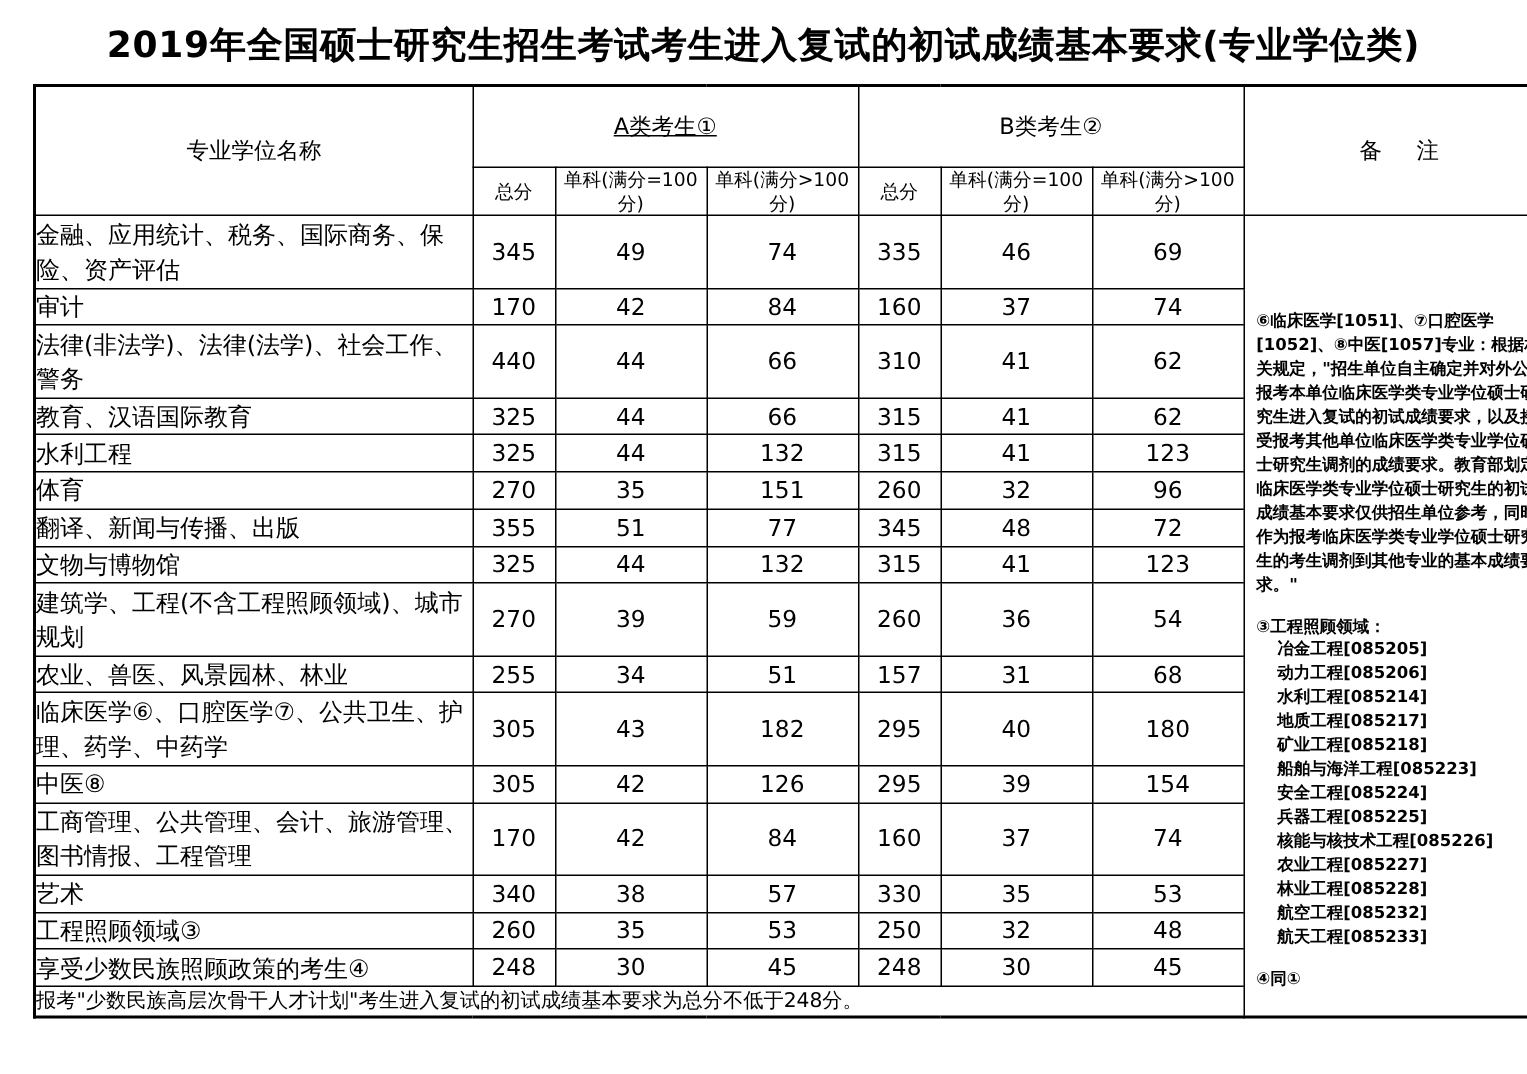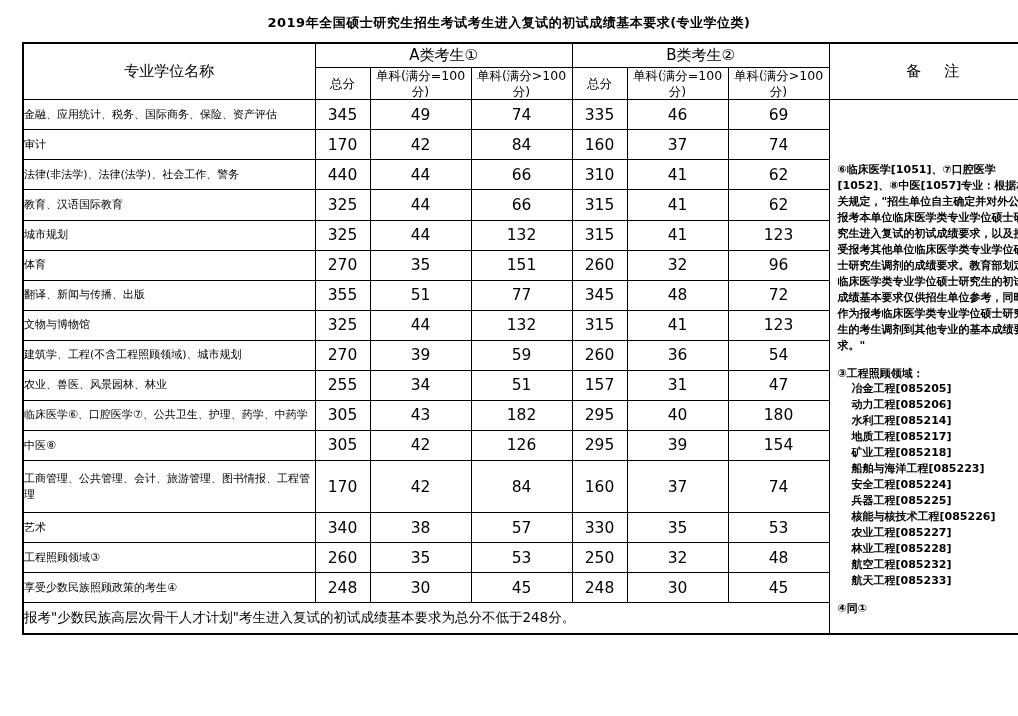--- a/index.html
+++ b/index.html
@@ -15,21 +15,21 @@
     overflow: hidden;
   }
   #page {
     position: relative;
     width: 1018px;
     height: 716px;
     box-sizing: border-box;
   }
   .title {
     text-align: center;
-    font-size: 13px;
+    font-size: 24px;
     font-weight: bold;
     letter-spacing: 0.5px;
     padding: 14px 0 10px 0;
     font-family: "DejaVu Sans", "Liberation Sans", sans-serif;
   }
   .table-wrap {
     padding: 0 22px;
     box-sizing: border-box;
   }
   table.main {
@@ -52,21 +52,21 @@
   .hdr-main {
     font-size: 15px;
   }
   .hdr-sub {
     font-size: 12.5px;
     line-height: 1.25;
     padding: 3px 2px;
   }
   .col-name {
     width: 292px;
-    font-size: 11px;
+    font-size: 16px;
     padding: 6px 9px;
     line-height: 1.45;
     text-align: left;
     font-family: "DejaVu Sans", "Liberation Sans", sans-serif;
   }
   .num {
     text-align: center;
     font-size: 15.5px;
     font-family: "DejaVu Sans", "Liberation Sans", sans-serif;
   }
@@ -122,21 +122,21 @@
           <col class="c-sub1">
           <col class="c-sub2">
         <col class="c-total">
           <col class="c-sub1">
           <col class="c-sub2">
         <col class="remark-col">
       </colgroup>
       <tbody>
         <tr>
           <td rowspan="2" class="hdr hdr-main">专业学位名称</td>
-          <td colspan="3" class="hdr hdr-main" style="padding:2px 0;">A类考生①</td>
+          <td colspan="3" class="hdr hdr-main" style="padding:17px 0;text-decoration:underline;">A类考生①</td>
           <td colspan="3" class="hdr hdr-main" style="padding:2px 0;">B类考生②</td>
           <td rowspan="2" class="hdr remark-head">备　注</td>
         </tr>
         <tr>
           <td class="hdr hdr-sub">总分</td>
           <td class="hdr hdr-sub">单科(满分=100分)</td>
           <td class="hdr hdr-sub">单科(满分&gt;100分)</td>
           <td class="hdr hdr-sub">总分</td>
           <td class="hdr hdr-sub">单科(满分=100分)</td>
           <td class="hdr hdr-sub">单科(满分&gt;100分)</td>
@@ -198,21 +198,21 @@
           <td class="col-name">教育、汉语国际教育</td>
           <td class="num">325</td>
           <td class="num">44</td>
           <td class="num">66</td>
           <td class="num">315</td>
           <td class="num">41</td>
           <td class="num">62</td>
         </tr>
 
         <tr>
-          <td class="col-name">城市规划</td>
+          <td class="col-name">水利工程</td>
           <td class="num">325</td>
           <td class="num">44</td>
           <td class="num">132</td>
           <td class="num">315</td>
           <td class="num">41</td>
           <td class="num">123</td>
         </tr>
 
         <tr>
           <td class="col-name">体育</td>
@@ -254,21 +254,21 @@
           <td class="num">54</td>
         </tr>
 
         <tr>
           <td class="col-name">农业、兽医、风景园林、林业</td>
           <td class="num">255</td>
           <td class="num">34</td>
           <td class="num">51</td>
           <td class="num">157</td>
           <td class="num">31</td>
-          <td class="num">47</td>
+          <td class="num">68</td>
         </tr>
 
         <tr>
           <td class="col-name">临床医学⑥、口腔医学⑦、公共卫生、护理、药学、中药学</td>
           <td class="num">305</td>
           <td class="num">43</td>
           <td class="num">182</td>
           <td class="num">295</td>
           <td class="num">40</td>
           <td class="num">180</td>

